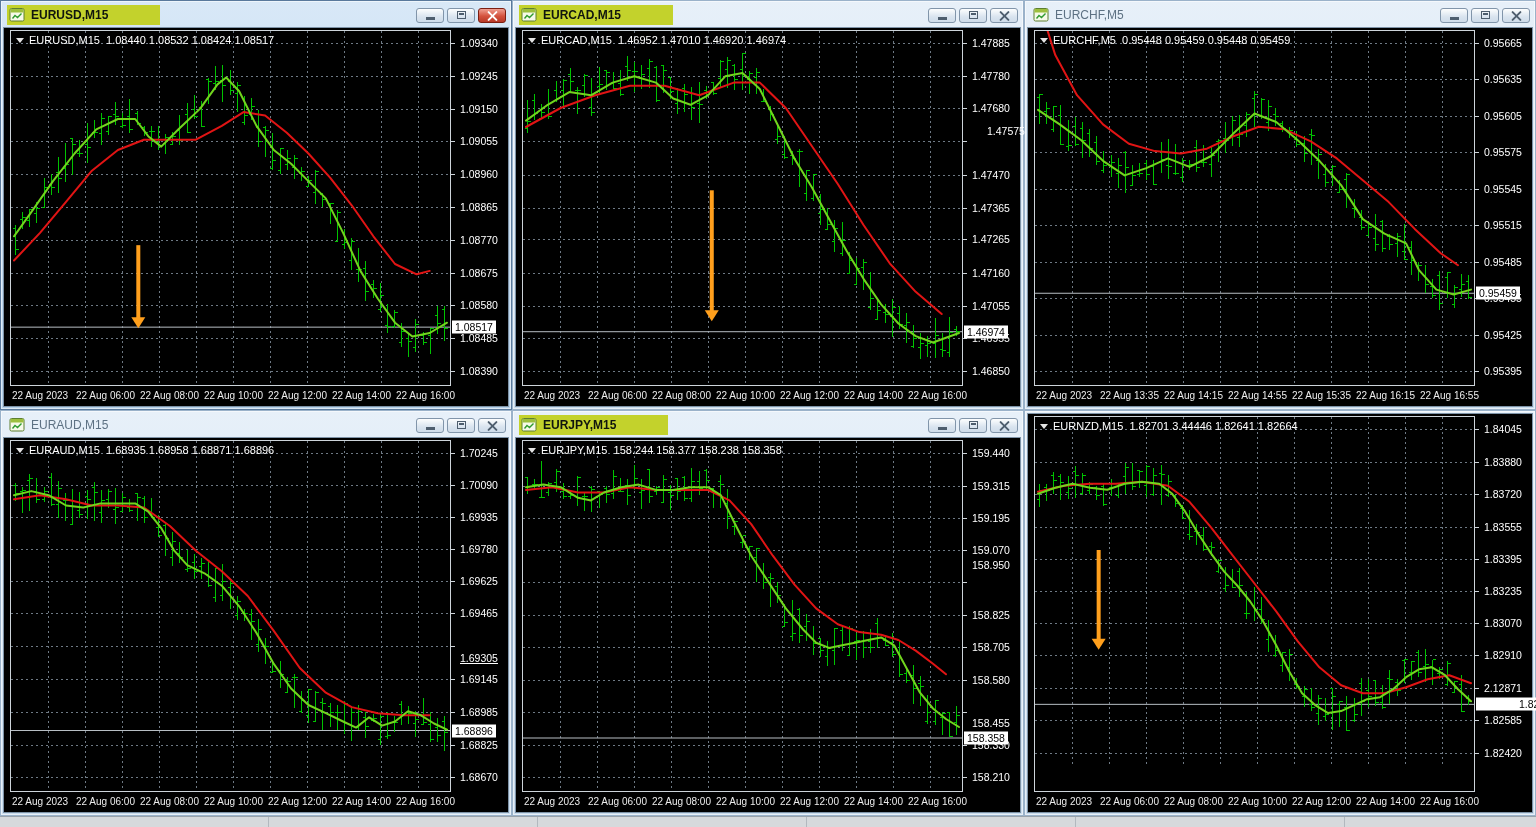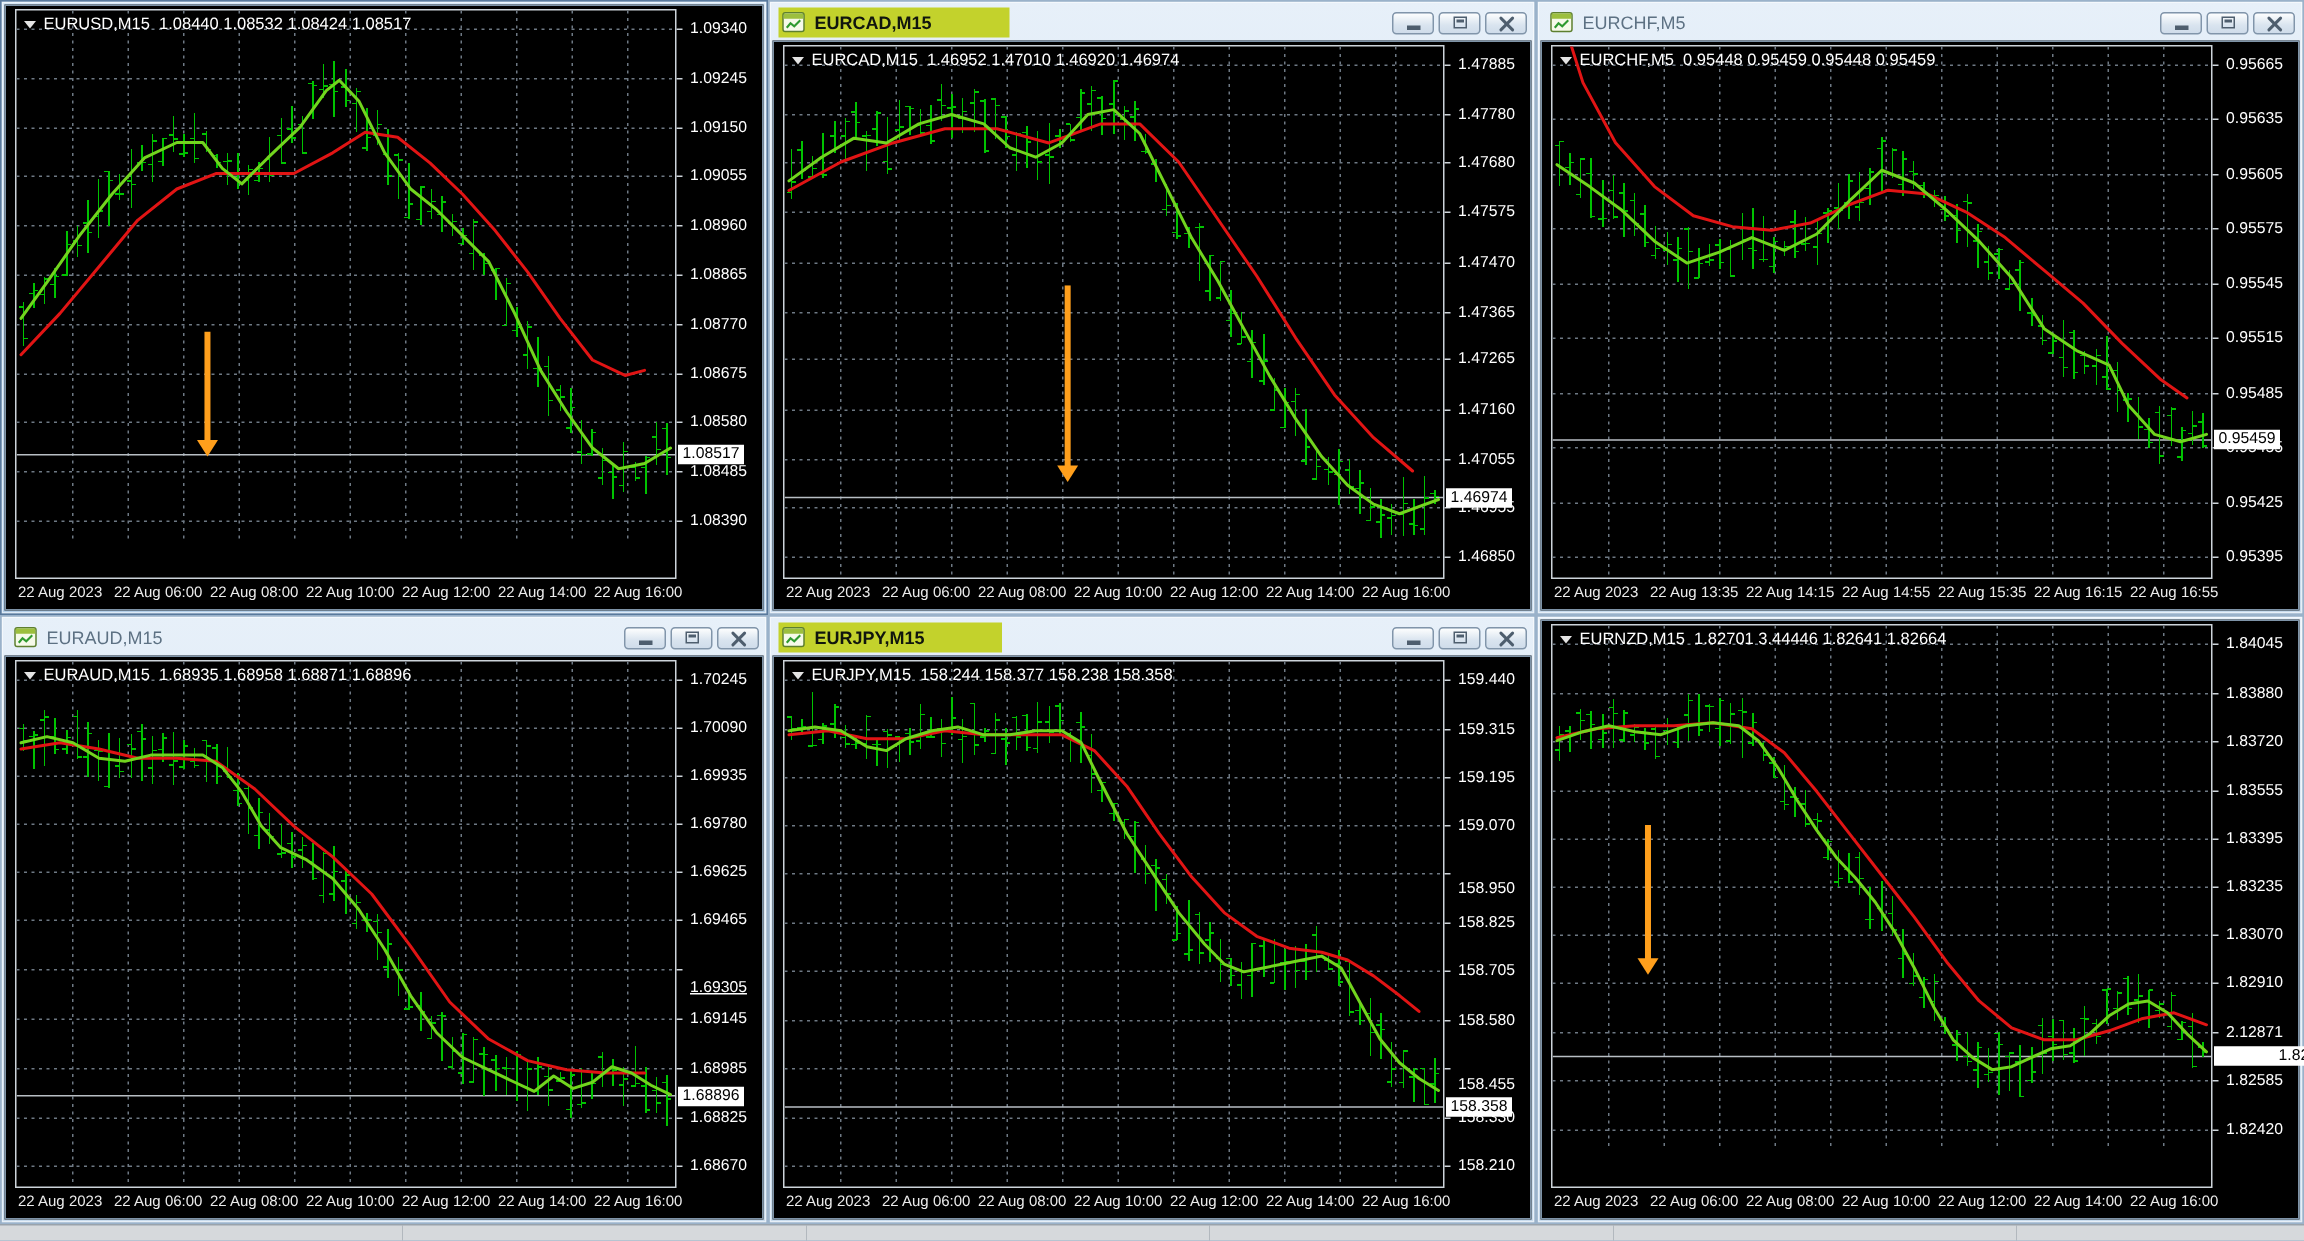--- a/index.html
+++ b/index.html
@@ -63,20 +63,43 @@
   .tlabel { position:absolute; top:4px; white-space:nowrap; }
 
   .strip { height:11px; background:#d6d9dc; border-top:1px solid #9aa3ab; position:relative;
            background-image:repeating-linear-gradient(90deg,#d6d9dc 0px,#d6d9dc 268px,#b2b8be 268px,#b2b8be 269px); }
 </style>
 </head>
 <body>
 
 <div class="mdi">
     <div class="window active">
+    <div class="titlebar">
+      <span class="titlegrp hl">
+        <span class="appicon">
+          <svg width="16" height="16" viewBox="0 0 16 16">
+            <rect x="1" y="1.5" width="14" height="12.5" rx="1.5" fill="#f6fae9" stroke="#5d7f2f" stroke-width="1"></rect>
+            <rect x="1.5" y="2" width="13" height="3.5" fill="#9cbf3e"></rect>
+            <path d="M3.5 11.5 L6 8.5 L8.5 10.5 L12.5 6.5" stroke="#2f9a2f" stroke-width="1.4" fill="none"></path>
+          </svg>
+        </span>
+        <span class="title">EURUSD,M15</span>
+      </span>
+      <span class="winbtns">
+        <span class="wbtn">
+            <span class="g-min"></span>
+          </span>
+        <span class="wbtn">
+            <span class="g-rest"></span>
+          </span>
+        <span class="wbtn close">
+            <span class="g-x"></span>
+          </span>
+      </span>
+    </div>
     <div class="chartwrap">
       <div class="plot">
         <svg width="439" height="354">
             <g stroke="#6e7984" stroke-dasharray="2 3" stroke-width="1">
               <line x1="37.5" y1="0" x2="37.5" y2="354"></line>
               <line x1="74.5" y1="0" x2="74.5" y2="354"></line>
               <line x1="111.5" y1="0" x2="111.5" y2="354"></line>
               <line x1="148.5" y1="0" x2="148.5" y2="354"></line>
               <line x1="185.5" y1="0" x2="185.5" y2="354"></line>
               <line x1="222.5" y1="0" x2="222.5" y2="354"></line>
@@ -581,21 +604,21 @@
         </div>
       </div>
       <div class="scale">
           <div class="ptick" style="top: 13px;"></div>
           <div class="plabel" style="top: 13px;">1.47885</div>
           <div class="ptick" style="top: 46.2754px;"></div>
           <div class="plabel" style="top: 46.2754px;">1.47780</div>
           <div class="ptick" style="top: 77.9662px;"></div>
           <div class="plabel" style="top: 77.9662px;">1.47680</div>
           <div class="ptick" style="top: 111.242px;"></div>
-          <div class="plabel" style="top: 111px;">1.47575</div>
+          <div class="plabel" style="top: 101px; margin-left: 15px;">1.47575</div>
           <div class="ptick" style="top: 144.517px;"></div>
           <div class="plabel" style="top: 144.517px;">1.47470</div>
           <div class="ptick" style="top: 177.792px;"></div>
           <div class="plabel" style="top: 177.792px;">1.47365</div>
           <div class="ptick" style="top: 209.483px;"></div>
           <div class="plabel" style="top: 209.483px;">1.47265</div>
           <div class="ptick" style="top: 242.758px;"></div>
           <div class="plabel" style="top: 242.758px;">1.47160</div>
           <div class="ptick" style="top: 276.034px;"></div>
           <div class="plabel" style="top: 276.034px;">1.47055</div>
@@ -1423,21 +1446,21 @@
       <div class="scale">
           <div class="ptick" style="top: 13px;"></div>
           <div class="plabel" style="top: 13px;">159.440</div>
           <div class="ptick" style="top: 45.9268px;"></div>
           <div class="plabel" style="top: 45.9268px;">159.315</div>
           <div class="ptick" style="top: 77.5366px;"></div>
           <div class="plabel" style="top: 77.5366px;">159.195</div>
           <div class="ptick" style="top: 110.463px;"></div>
           <div class="plabel" style="top: 110.463px;">159.070</div>
           <div class="ptick" style="top: 142.073px;"></div>
-          <div class="plabel" style="top: 152px;">158.950</div>
+          <div class="plabel" style="top: 125px;">158.950</div>
           <div class="ptick" style="top: 175px;"></div>
           <div class="plabel" style="top: 175px;">158.825</div>
           <div class="ptick" style="top: 206.61px;"></div>
           <div class="plabel" style="top: 206.61px;">158.705</div>
           <div class="ptick" style="top: 239.537px;"></div>
           <div class="plabel" style="top: 239.537px;">158.580</div>
           <div class="ptick" style="top: 272.463px;"></div>
           <div class="plabel" style="top: 283px;">158.455</div>
           <div class="ptick" style="top: 305.39px;"></div>
           <div class="plabel" style="top: 305.39px;">158.330</div>

